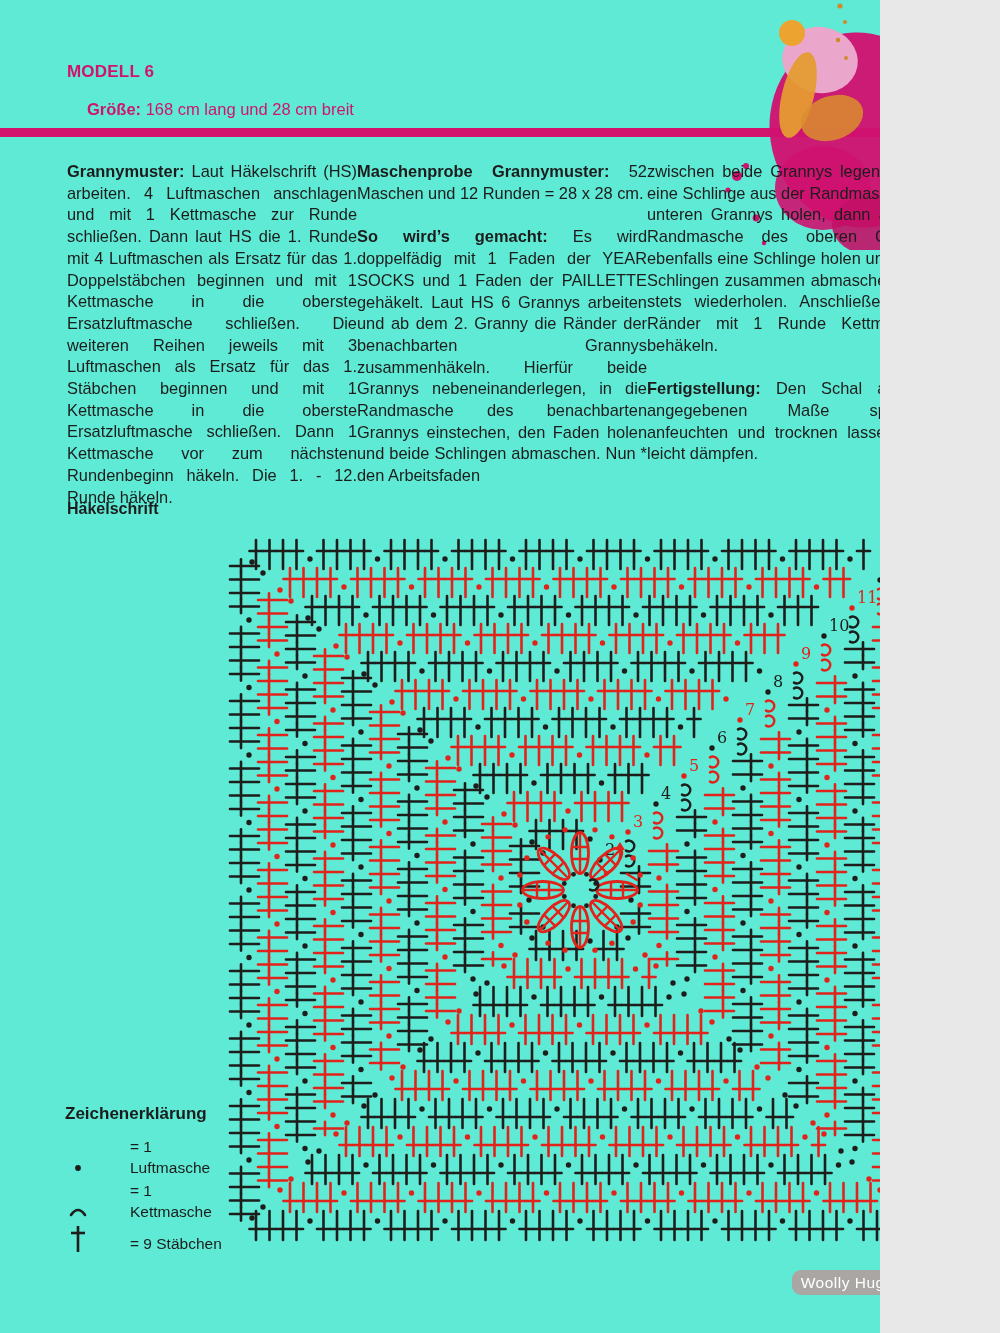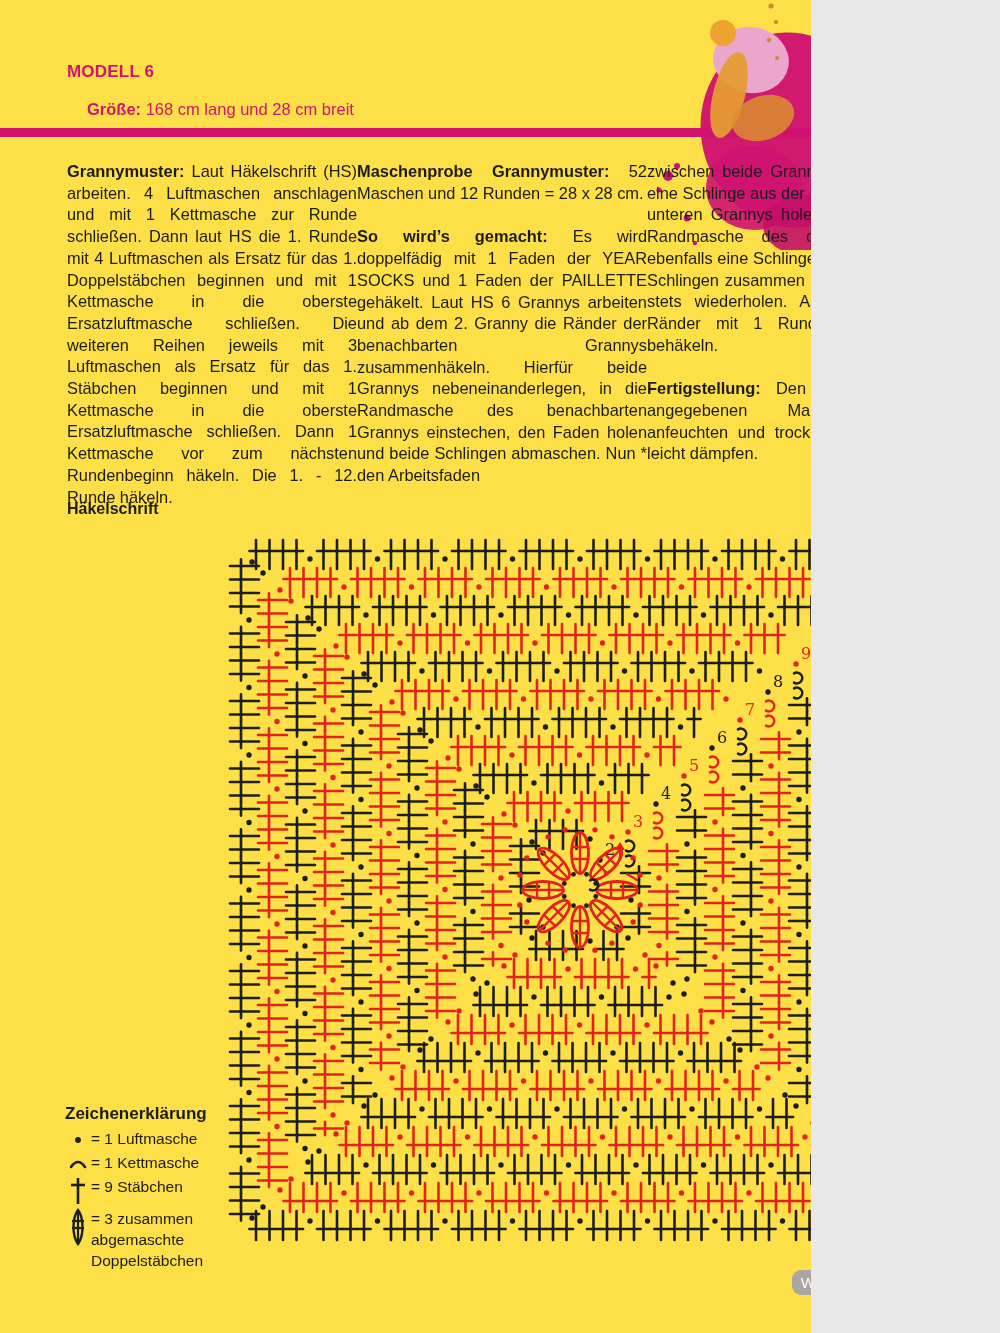--- a/index.html
+++ b/index.html
@@ -1,16 +1,16 @@
 <!DOCTYPE html>
 <html style="--accent: #d2136e;"><head>
 <meta charset="utf-8">
 <style>
   html,body{margin:0;padding:0;background:#e8e8e8;}
-  .page{position:relative;width:811px;height:1333px;background:#fde047;overflow:hidden;
+  .page{position:relative;width:880px;height:1333px;background:#5eead4;overflow:hidden;
         font-family:"Liberation Sans",sans-serif;color:#1c1c1c;}
   .accent{color:var(--accent);}
   .abs{position:absolute;}
   .b{font-weight:bold;}
   
   .model-label{left:67px;top:62px;font-size:17px;font-weight:bold;letter-spacing:.2px;}
   .size-line{left:67px;top:100px;font-size:16.5px;margin-left:20px;}
   .rule{left:0;top:128px;width:1000px;height:9px;}
   .title-wrap{right:112px;top:34px;text-align:right;line-height:1;}
   .main-title{display:inline-block;font-size:55px;font-weight:bold;transform:scaleX(.62);
@@ -20,22 +20,22 @@
              transform-origin:100% 50%;letter-spacing:-.5px;white-space:nowrap;}
   
   .columns{left:67px;top:161px;width:870px;display:flex;}
   .col{flex:1 1 0;font-size:16.4px;line-height:21.7px;text-align:justify;}
   .col p{margin:0 0 22px 0;}
   
   .chart-heading{left:67px;top:500px;font-size:16px;font-weight:bold;}
   #chart-svg{left:212px;top:522px;}
   
   .legend{left:65px;top:1104px;width:170px;}
-  .legend h3{margin:0 0 4px 0;font-size:17px;font-weight:bold;}
-  .legend-row{display:flex;align-items:flex-start;margin-bottom:2px;}
+  .legend h3{margin:0 0 12px 0;font-size:17px;font-weight:bold;}
+  .legend-row{display:flex;align-items:flex-end;margin-bottom:2px;gap:39px;}
   .legend-sym{width:26px;flex:0 0 26px;display:flex;justify-content:center;}
   .legend-txt{font-size:15.5px;line-height:21px;width:140px;}
   
   .badge{left:792px;top:1270px;width:143px;height:25px;border-radius:9px;background:#a9a6a4;
          color:#fff;display:flex;align-items:center;justify-content:center;gap:15px;
          font-size:15.5px;letter-spacing:.5px;}
   svg{display:block;}
 </style>
 </head>
 <body>
@@ -2408,31 +2408,20 @@
         </div>
         <div class="legend-row">
           <span class="legend-sym">
             <svg width="24" height="30">
               <line x1="12" y1="2" x2="12" y2="28" stroke="#1d1d1b" stroke-width="2.6"></line>
               <line x1="5" y1="9" x2="19" y2="9" stroke="#1d1d1b" stroke-width="2.6"></line>
             </svg>
           </span>
           <span class="legend-txt">= 9 Stäbchen</span>
         </div>
-        <div class="legend-row">
-          <span class="legend-sym">
-            <svg width="24" height="38">
-              <path d="M12 2 C17.5 9 18.5 27 12 36 C5.5 27 6.5 9 12 2 Z" fill="none" stroke="#1d1d1b" stroke-width="2.4"></path>
-              <line x1="12" y1="2" x2="12" y2="36" stroke="#1d1d1b" stroke-width="2.2"></line>
-              <line x1="6" y1="13" x2="18" y2="13" stroke="#1d1d1b" stroke-width="2.2"></line>
-              <line x1="6" y1="20" x2="18" y2="20" stroke="#1d1d1b" stroke-width="2.2"></line>
-            </svg>
-          </span>
-          <span class="legend-txt">= 3 zusammen abgemaschte Doppelstäbchen</span>
-        </div>
       </div>
   </div>
 
   <div class="abs badge" style="background: rgb(169, 166, 164);">
     <span>Woolly Hugs</span>
     <span>31</span>
   </div>
 </div>
 
 </body></html>

